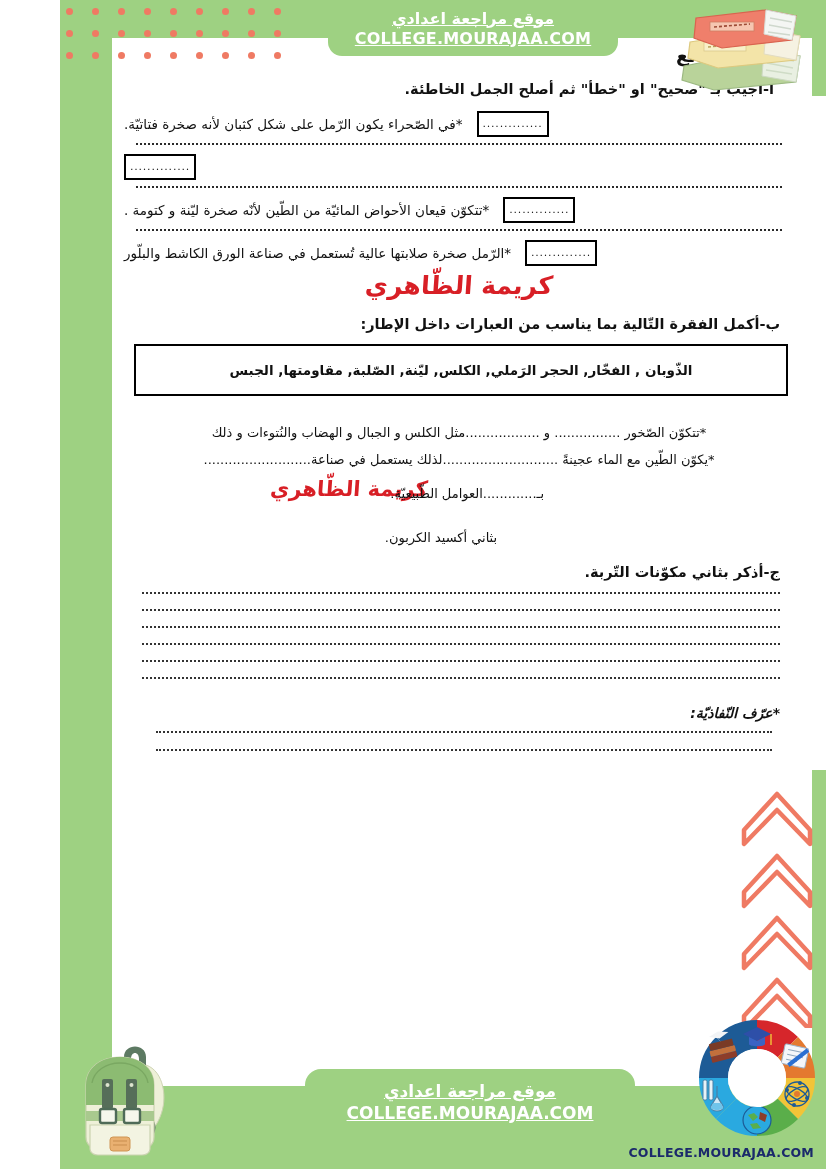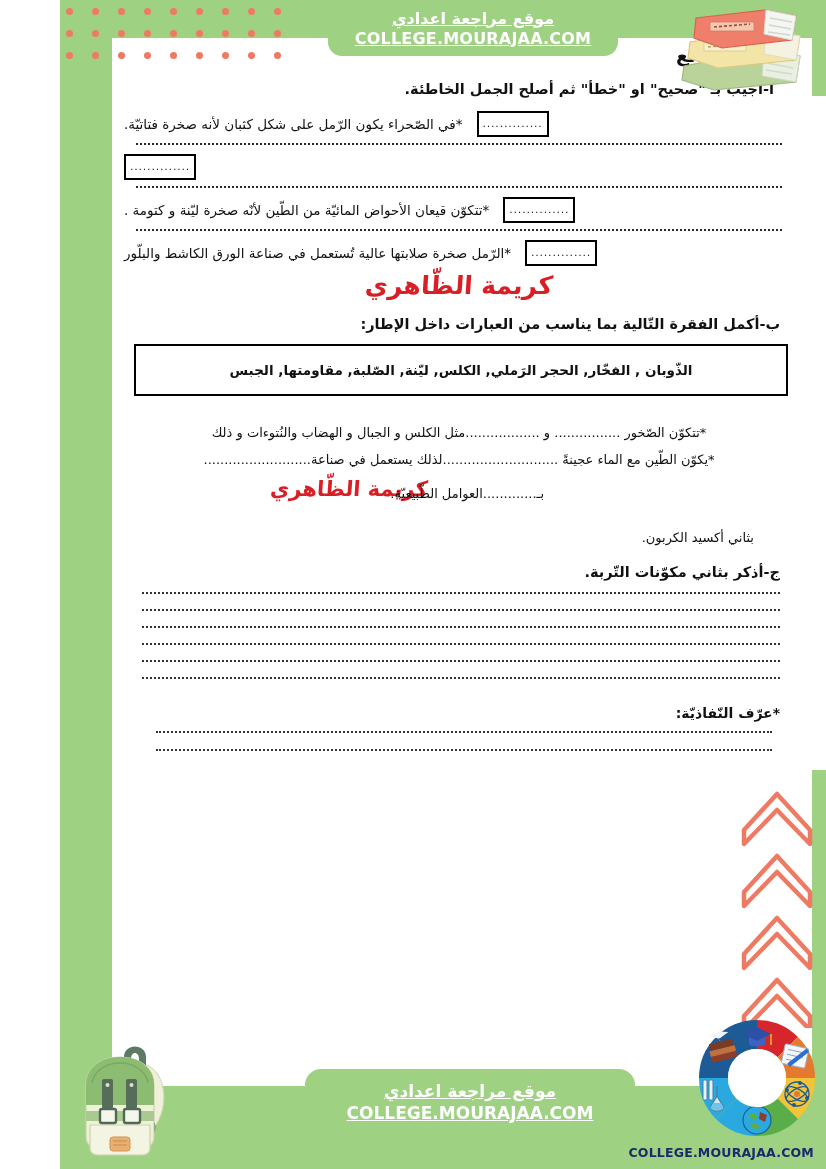--- a/index.html
+++ b/index.html
@@ -282,21 +282,21 @@
   }
 
   .fill-line {
     font-size: 13px;
     line-height: 1.65;
     text-align: right;
     margin-bottom: 6px;
     padding: 0 4px;
   }
   .fill-line.c { text-align: center; }
-  .fill-line.r2 { text-align: right; padding-right: 40px; }
+  .fill-line.r2 { text-align: center; padding-right: 40px; }
 
   .mid-wrap {
     position: relative;
     height: 46px;
     margin: 2px 0 4px 0;
   }
   .mid-wrap .lbl {
     position: absolute;
     right: 250px; top: 9px;
     font-size: 13px;
@@ -315,20 +315,21 @@
     height: 0;
     margin-bottom: 15px;
   }
 
   .last-head {
     font-size: 14px;
     font-weight: bold;
     text-align: right;
     padding-right: 14px;
     margin: 26px 0 10px 0;
+    font-style: italic;
   }
   .last-lines { margin: 0 22px 0 32px; }
   .last-lines .bl {
     border-bottom: 2px dotted #333;
     height: 0;
     margin-bottom: 16px;
   }
 </style>
 </head>
 <body>

